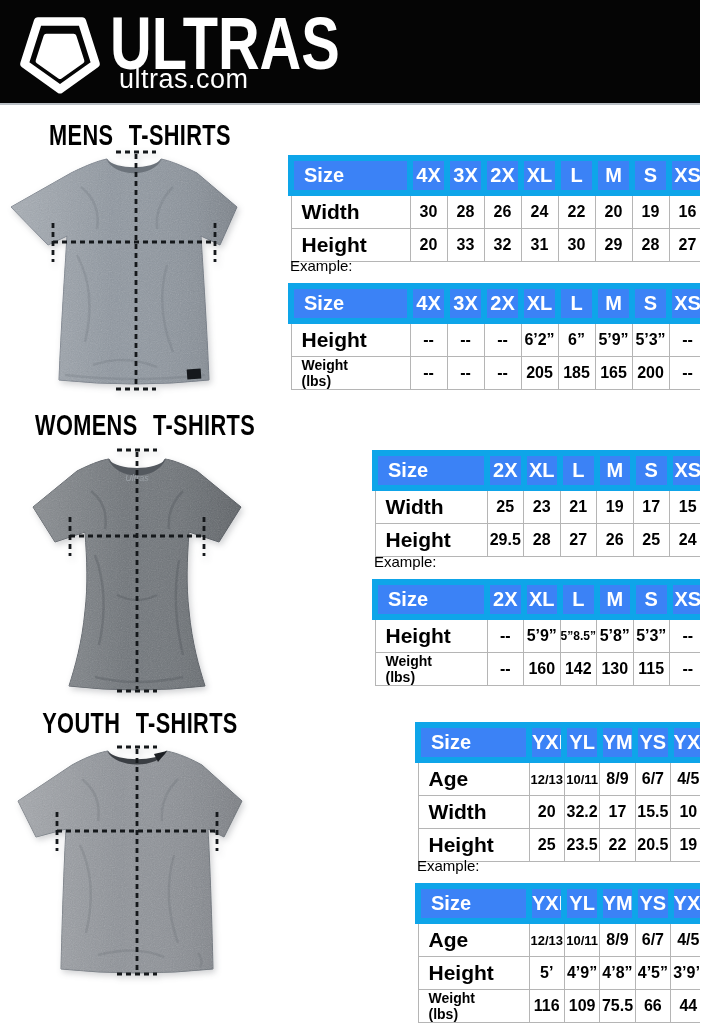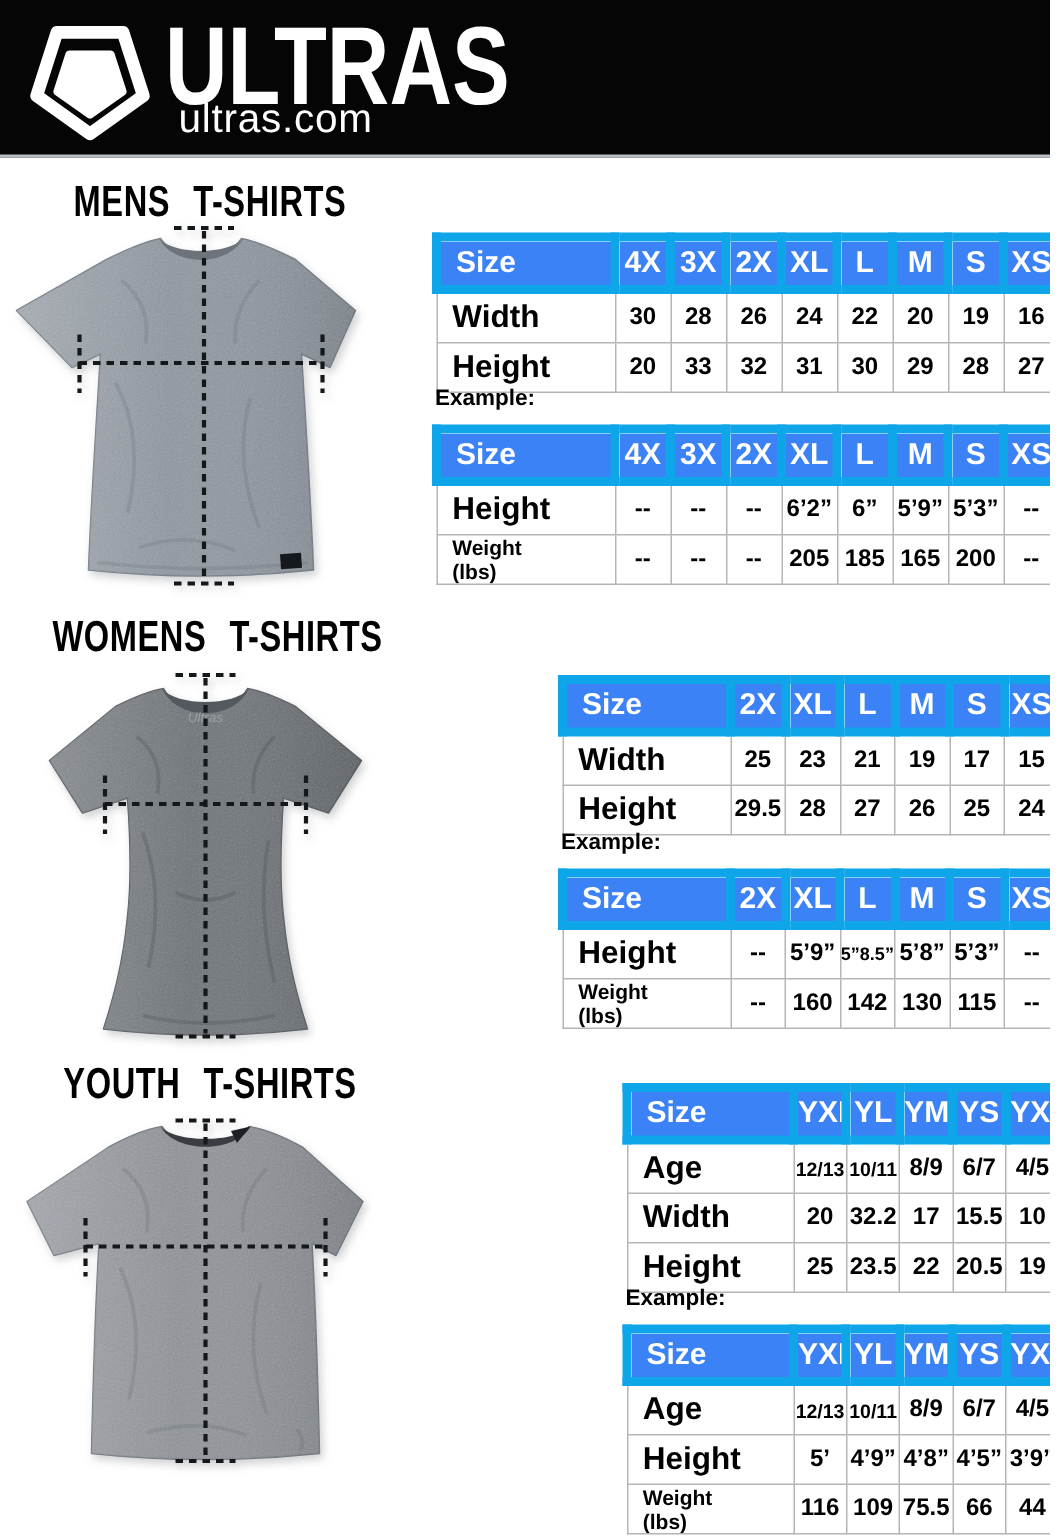--- a/index.html
+++ b/index.html
@@ -30,21 +30,21 @@
   .tbl thead th{background:#3b82f6;color:#fff;border:6px solid #0ea5e9;height:29px;font-size:20px;}
   .tbl .c0{text-align:left;padding-left:10px;}
   .tbl td.c0{font-size:21px;}
   .tbl td.sm{font-size:13px;margin-left:31px;}
   .tbl td.xs{font-size:12px;margin-left:36px;}
   .tbl .sub{display:block;}
   .tbl td.two{font-size:14px;line-height:1.15;}
   .mens  .c0{width:103px;}
   .womens .c0{width:96px;}
   .youth .c0{width:95px;}
-  .ex-label{position:absolute;font-size:15px;font-weight:bold;}
+  .ex-label{position:absolute;font-size:15px;font-weight:normal;}
 </style>
 </head>
 <body>
 
 <div id="page">
 
   <div class="hdr">
     <svg class="logo" width="92" height="94" viewBox="0 0 100 100">
       <path d="M24,16 L76,16 L92,66 L50,96 L8,66 Z" fill="none" stroke="#ffffff" stroke-width="10" stroke-linejoin="round" transform="translate(50,50) scale(0.92) translate(-50,-52)"></path>
       <path d="M31,30 L69,30 L80,64 L50,85 L20,64 Z" fill="#ffffff" stroke="#ffffff" stroke-width="8" stroke-linejoin="round" transform="translate(50,52) scale(0.78) translate(-50,-54)"></path>

